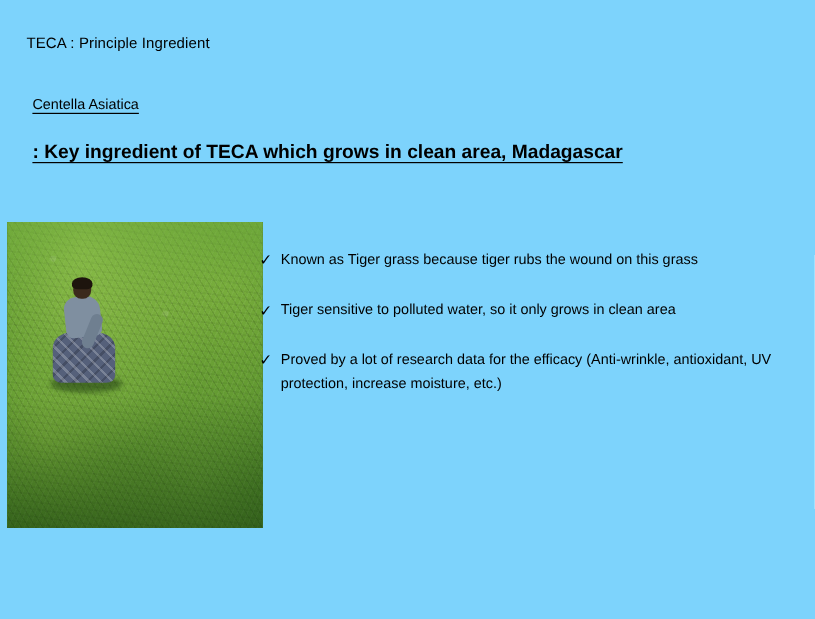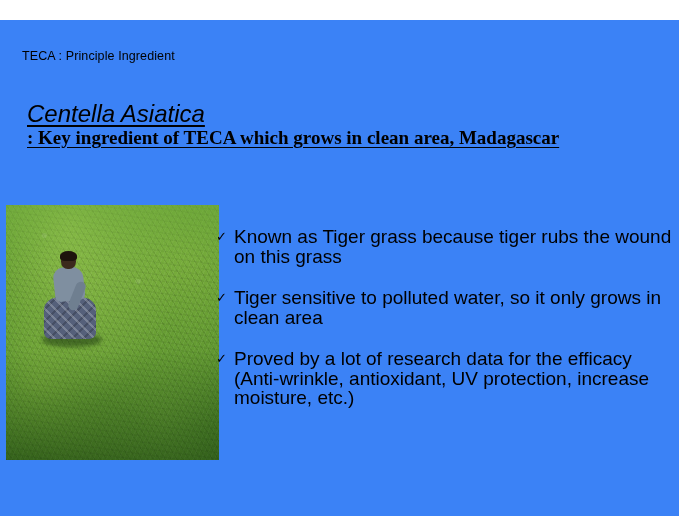--- a/index.html
+++ b/index.html
@@ -11,60 +11,57 @@
     height: 516px;
     background: #ffffff;
     font-family: "Liberation Sans", sans-serif;
     color: #000000;
     overflow: hidden;
     position: relative;
   }
   .slide {
     position: absolute;
     inset: 0;
-    background: #3b82f6;
-    margin-top: 20px;
+    background: #7dd3fc;
   }
 
   
   .eyebrow {
     position: absolute;
     left: 22px;
     top: 29px;
     font-size: 12.5px;
     letter-spacing: 0.1px;
     color: #000000;
     white-space: nowrap;
   }
 
   
   .title {
     position: absolute;
     left: 27px;
     top: 80px;
-    font-size: 24px;
+    font-size: 12px;
     color: #000000;
     text-decoration: underline;
     text-underline-offset: 3px;
     white-space: nowrap;
-    font-style: italic;
   }
 
   
   .subtitle {
     position: absolute;
     left: 27px;
-    top: 107px;
-    font-size: 19px;
+    top: 119px;
+    font-size: 16px;
     font-weight: bold;
     color: #000000;
     text-decoration: underline;
     text-underline-offset: 3px;
     white-space: nowrap;
-    font-family: Liberation Serif, serif;
   }
 
   
   .photo {
     position: absolute;
     left: 6px;
     top: 185px;
     width: 213px;
     height: 255px;
     overflow: hidden;
@@ -178,21 +175,21 @@
     margin-bottom: 22px;
   }
   .bullet-mark {
     width: 18px;
     flex: 0 0 18px;
     font-size: 13px;
     line-height: 19px;
     color: #000000;
   }
   .bullet-text {
-    font-size: 19px;
+    font-size: 12px;
     line-height: 19.5px;
     color: #000000;
   }
 </style>
 </head>
 <body>
 
 <div class="slide">
 
   <div class="eyebrow">TECA : Principle Ingredient</div>

